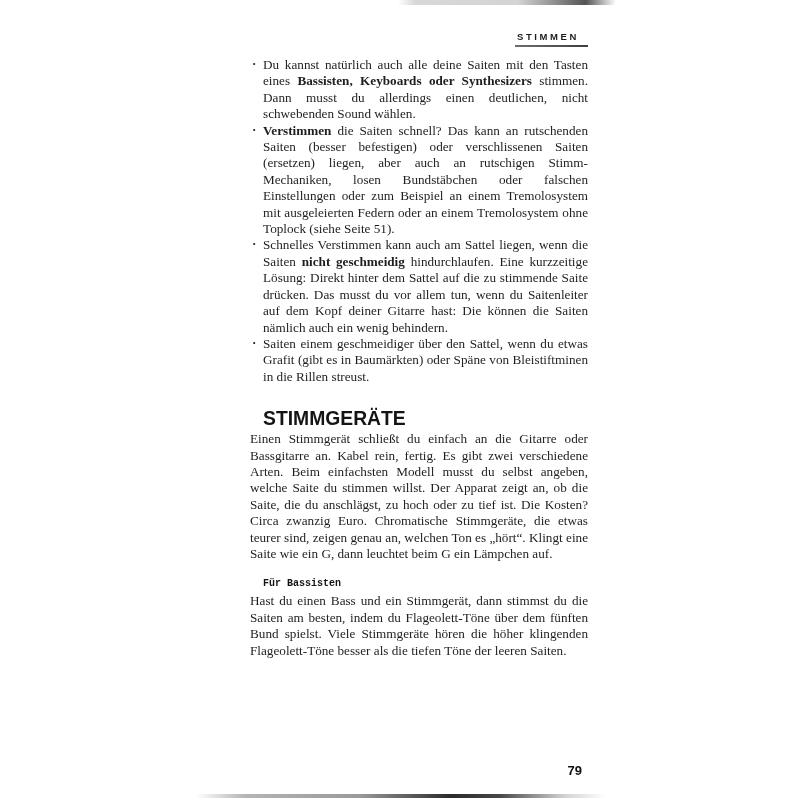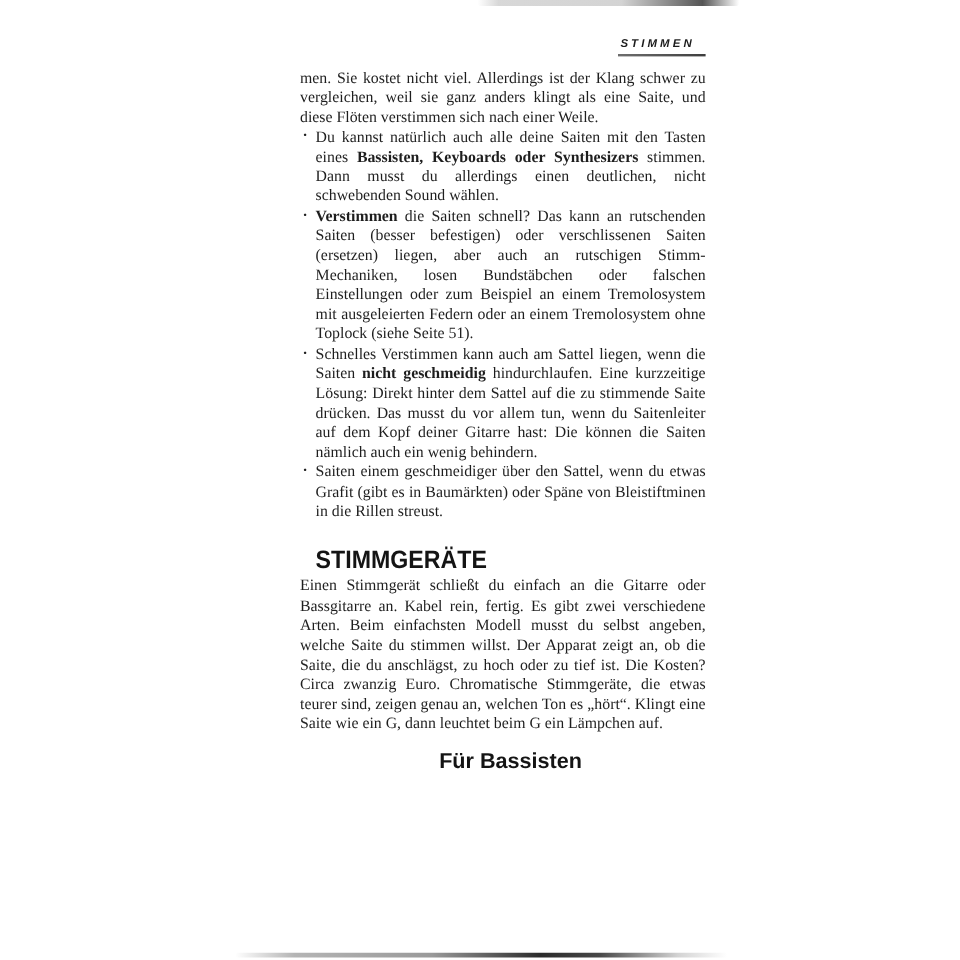--- a/index.html
+++ b/index.html
@@ -19,21 +19,21 @@
   }
   .scan-bottom{
     position:absolute;top:794px;left:196px;width:410px;height:4px;border-radius:2px;
     background:linear-gradient(to right,
       rgba(90,90,90,0) 0%, rgba(90,90,90,0.45) 12%,
       rgba(70,70,70,0.55) 40%, rgba(25,25,25,0.92) 62%,
       rgba(25,25,25,0.80) 74%, rgba(110,110,110,0.30) 90%,
       rgba(120,120,120,0) 100%);
   }
   
-  .running-header{position:absolute;top:31px;left:515px;width:73px;font-style:italic;}
+  .running-header{position:absolute;top:31px;left:515px;width:73px;}
   .hdr-label{
     display:block;font-family:"Liberation Sans", sans-serif;
     font-weight:700;font-size:9.5px;letter-spacing:2.6px;color:#1c1c1c;
     padding-left:2px;white-space:nowrap;
   }
   .hdr-rule{margin-top:3px;height:2px;background:linear-gradient(to right,#6e6e6e,#3e3e3e);}
   
   .text-column{
     position:absolute;left:250px;top:57px;width:338px;
     font-size:13.2px;line-height:16.4px;color:#1e1e1e;
@@ -48,64 +48,64 @@
     position:absolute;left:2px;top:-1px;font-weight:700;font-size:13px;color:#1e1e1e;
   }
   .b{font-weight:700;}
   h2.section-title{
     font-family:"Liberation Sans", sans-serif;font-weight:700;
     font-size:21px;line-height:21px;color:#141414;letter-spacing:0;
     transform:scaleX(0.92);transform-origin:left center;
     margin:22px 0 3px 13px;
   }
   h3.subsection-title{
-    font-family:Liberation Sans, sans-serif;font-weight:700;
-    font-size:18px;line-height:16px;color:#141414;
+    font-family:Liberation Mono, monospace;font-weight:700;
+    font-size:10px;line-height:16px;color:#141414;
     margin:14px 0 1px 13px;
-    text-align:center;
   }
   .page-number{
     position:absolute;top:763px;left:250px;width:332px;text-align:right;
     font-family:"Liberation Sans", sans-serif;font-weight:700;font-size:13px;color:#111;
   }
 </style>
 </head>
 <body>
 
 <div class="page">
 
   <div class="scan-top"></div>
 
   <div class="running-header">
     <span class="hdr-label">STIMMEN</span>
     <div class="hdr-rule"></div>
   </div>
 
   <div class="text-column">
 
-    <p class="hang">men. Sie kostet nicht viel. Allerdings ist der Klang schwer zu vergleichen, weil sie ganz anders klingt als eine Saite, und diese Flöten verstimmen sich nach einer Weile.</p>
 
     <ul class="bullets">
       <li>
         <span class="marker">·</span><span>Du kannst natürlich auch alle deine Saiten mit den Tasten eines </span><span class="b">Bassisten, Keyboards oder Synthesizers</span><span> stimmen. Dann musst du allerdings einen deutlichen, nicht schwebenden Sound wählen.</span>
       </li>
       <li>
         <span class="marker">·</span><span></span><span class="b">Verstimmen</span><span> die Saiten schnell? Das kann an rutschenden Saiten (besser befestigen) oder verschlissenen Saiten (ersetzen) liegen, aber auch an rutschigen Stimm-Mechaniken, losen Bundstäbchen oder falschen Einstellungen oder zum Beispiel an einem Tremolosystem mit ausgeleierten Federn oder an einem Tremolosystem ohne Toplock (siehe Seite 51).</span>
       </li>
       <li>
         <span class="marker">·</span><span>Schnelles Verstimmen kann auch am Sattel liegen, wenn die Saiten </span><span class="b">nicht geschmeidig</span><span> hindurchlaufen. Eine kurzzeitige Lösung: Direkt hinter dem Sattel auf die zu stimmende Saite drücken. Das musst du vor allem tun, wenn du Saitenleiter auf dem Kopf deiner Gitarre hast: Die können die Saiten nämlich auch ein wenig behindern.</span>
       </li>
       <li>
         <span class="marker">·</span><span>Saiten einem geschmeidiger über den Sattel, wenn du etwas Grafit (gibt es in Baumärkten) oder Späne von Bleistiftminen in die Rillen streust.</span><span class="b"></span><span></span>
       </li>
     </ul>
 
     <h2 class="section-title">STIMMGERÄTE</h2>
     <p class="hang">Einen Stimmgerät schließt du einfach an die Gitarre oder Bassgitarre an. Kabel rein, fertig. Es gibt zwei verschiedene Arten. Beim einfachsten Modell musst du selbst angeben, welche Saite du stimmen willst. Der Apparat zeigt an, ob die Saite, die du anschlägst, zu hoch oder zu tief ist. Die Kosten? Circa zwanzig Euro. Chromatische Stimmgeräte, die etwas teurer sind, zeigen genau an, welchen Ton es „hört“. Klingt eine Saite wie ein G, dann leuchtet beim G ein Lämpchen auf.</p>
 
     <h3 class="subsection-title">Für Bassisten</h3>
+    <p class="hang">Hast du einen Bass und ein Stimmgerät, dann stimmst du die Saiten am besten, indem du Flageolett-Töne über dem fünften Bund spielst. Viele Stimmgeräte hören die höher klingenden Flageolett-Töne besser als die tiefen Töne der leeren Saiten.</p>
 
   </div>
 
+  <div class="page-number">79</div>
 
   <div class="scan-bottom"></div>
 
 </div>
 
 </body></html>

